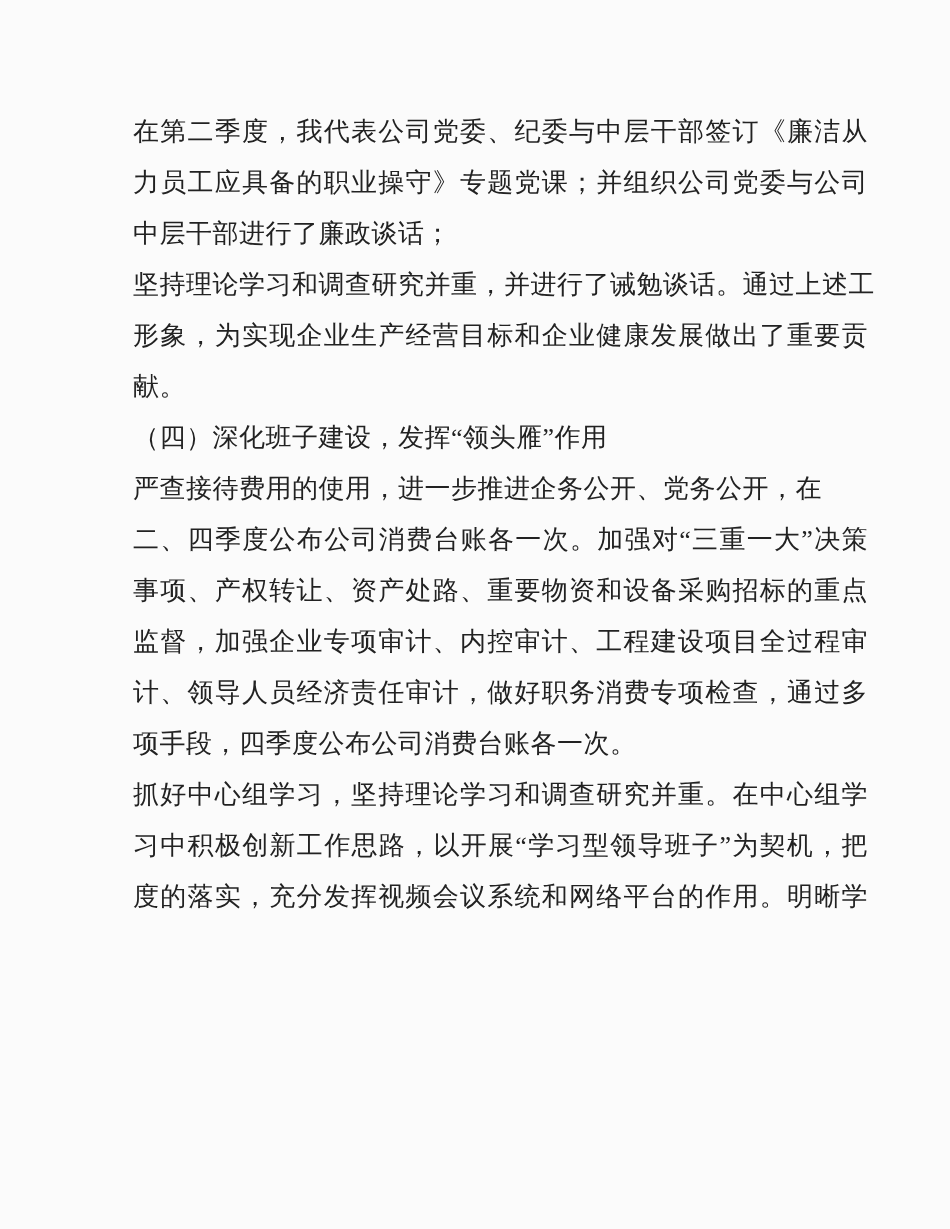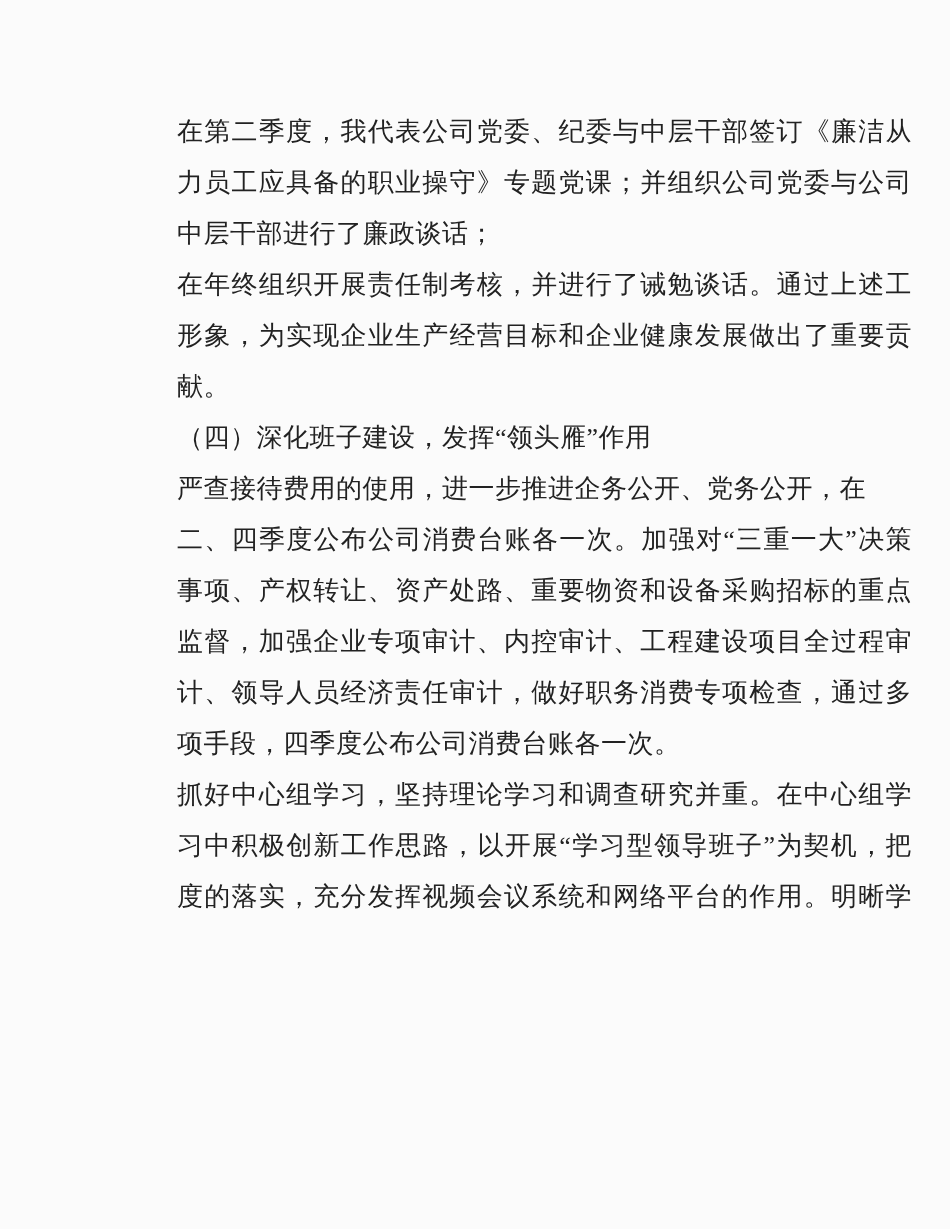--- a/index.html
+++ b/index.html
@@ -25,36 +25,35 @@
   .doc-line {
     width: 735px;
     height: 51px;
     line-height: 51px;
     white-space: nowrap;
     text-align: justify;
     
     text-align-last: justify;
     -moz-text-align-last: justify;
     letter-spacing: 0.5px;
-    margin-left: 44px;
   }
   .doc-line.short {
     text-align: center;
     text-align-last: left;
     -moz-text-align-last: left;
   }
 </style>
 </head>
 <body>
 
 <div class="page">
   <div class="doc-line">在第二季度，我代表公司党委、纪委与中层干部签订《廉洁从</div>
   <div class="doc-line">力员工应具备的职业操守》专题党课；并组织公司党委与公司</div>
   <div class="doc-line short">中层干部进行了廉政谈话；</div>
-  <div class="doc-line">在年终组织开展责任制考核，并进行了诫勉谈话。通过上述工</div>
+  <div class="doc-line">坚持理论学习和调查研究并重，并进行了诫勉谈话。通过上述工</div>
   <div class="doc-line">形象，为实现企业生产经营目标和企业健康发展做出了重要贡</div>
   <div class="doc-line short">献。</div>
   <div class="doc-line short">（四）深化班子建设，发挥“领头雁”作用</div>
   <div class="doc-line short">严查接待费用的使用，进一步推进企务公开、党务公开，在</div>
   <div class="doc-line">二、四季度公布公司消费台账各一次。加强对“三重一大”决策</div>
   <div class="doc-line">事项、产权转让、资产处路、重要物资和设备采购招标的重点</div>
   <div class="doc-line">监督，加强企业专项审计、内控审计、工程建设项目全过程审</div>
   <div class="doc-line">计、领导人员经济责任审计，做好职务消费专项检查，通过多</div>
   <div class="doc-line short">项手段，四季度公布公司消费台账各一次。</div>
   <div class="doc-line">抓好中心组学习，坚持理论学习和调查研究并重。在中心组学</div>

